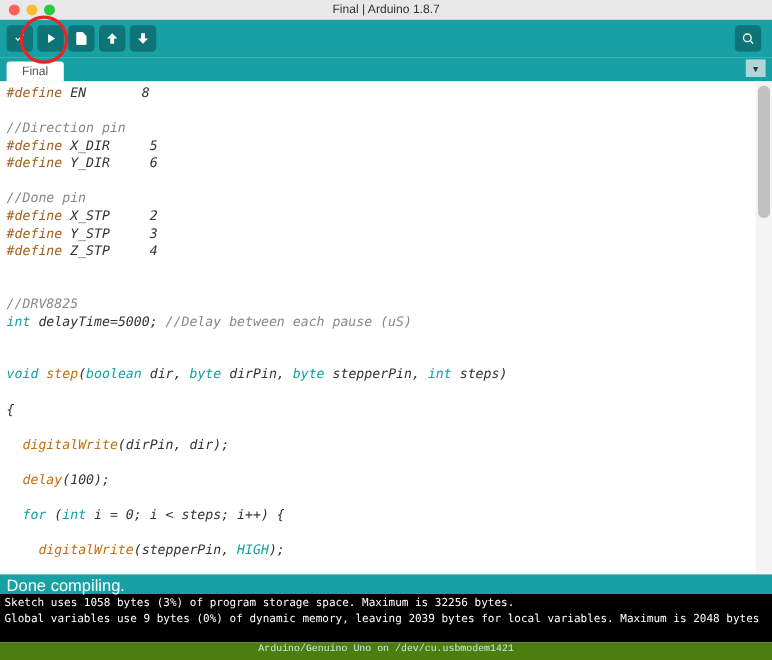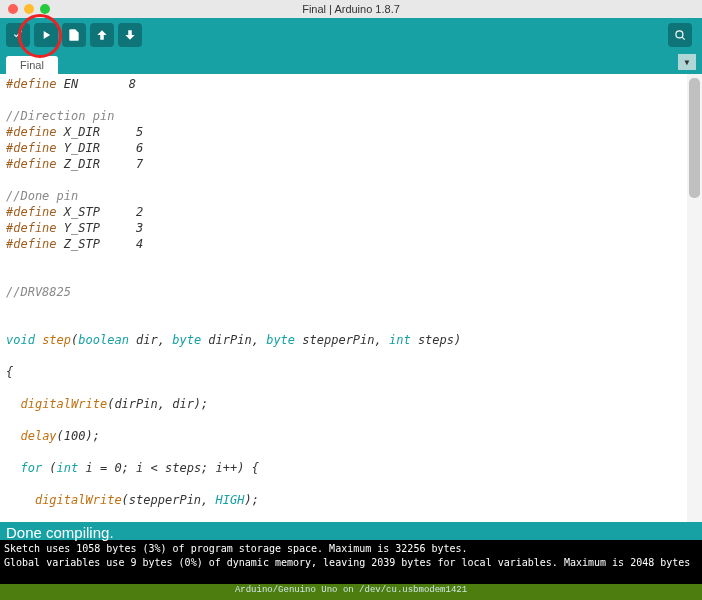--- a/index.html
+++ b/index.html
@@ -88,29 +88,29 @@
   <div class="dropdown-btn"></div>
 </div>
 
 <div class="editor">
   <div id="code-area">
       <div class="code-line"><span class="kw-define">#define</span><span class="normal"> EN       </span><span class="normal">8</span></div>
       <div class="code-line">&nbsp;</div>
       <div class="code-line"><span class="comment">//Direction pin</span></div>
       <div class="code-line"><span class="kw-define">#define</span><span class="normal"> X_DIR     </span><span class="normal">5</span></div>
       <div class="code-line"><span class="kw-define">#define</span><span class="normal"> Y_DIR     </span><span class="normal">6</span></div>
-      <div class="code-line"><span class="kw-define">#define</span><span class="normal"> Z_DIR     </span><span class="normal">7</span></div>
       <div class="code-line">&nbsp;</div>
       <div class="code-line"><span class="comment">//Done pin</span></div>
       <div class="code-line"><span class="kw-define">#define</span><span class="normal"> X_STP     </span><span class="normal">2</span></div>
       <div class="code-line"><span class="kw-define">#define</span><span class="normal"> Y_STP     </span><span class="normal">3</span></div>
       <div class="code-line"><span class="kw-define">#define</span><span class="normal"> Z_STP     </span><span class="normal">4</span></div>
       <div class="code-line">&nbsp;</div>
       <div class="code-line">&nbsp;</div>
       <div class="code-line"><span class="comment">//DRV8825</span></div>
+      <div class="code-line"><span class="kw-type">int</span><span class="normal"> delayTime=</span><span class="normal">5000</span><span class="normal">; </span><span class="comment">//Delay between each pause (uS)</span></div>
       <div class="code-line">&nbsp;</div>
       <div class="code-line">&nbsp;</div>
       <div class="code-line"><span class="kw-void">void</span><span class="normal"> </span><span class="kw-func">step</span><span class="normal">(</span><span class="kw-type">boolean</span><span class="normal"> dir, </span><span class="kw-type">byte</span><span class="normal"> dirPin, </span><span class="kw-type">byte</span><span class="normal"> stepperPin, </span><span class="kw-type">int</span><span class="normal"> steps)</span></div>
       <div class="code-line">&nbsp;</div>
       <div class="code-line"><span class="normal">{</span></div>
       <div class="code-line">&nbsp;</div>
       <div class="code-line"><span class="normal">  </span><span class="kw-func">digitalWrite</span><span class="normal">(dirPin, dir);</span></div>
       <div class="code-line">&nbsp;</div>
       <div class="code-line"><span class="normal">  </span><span class="kw-func">delay</span><span class="normal">(100);</span></div>
       <div class="code-line">&nbsp;</div>

